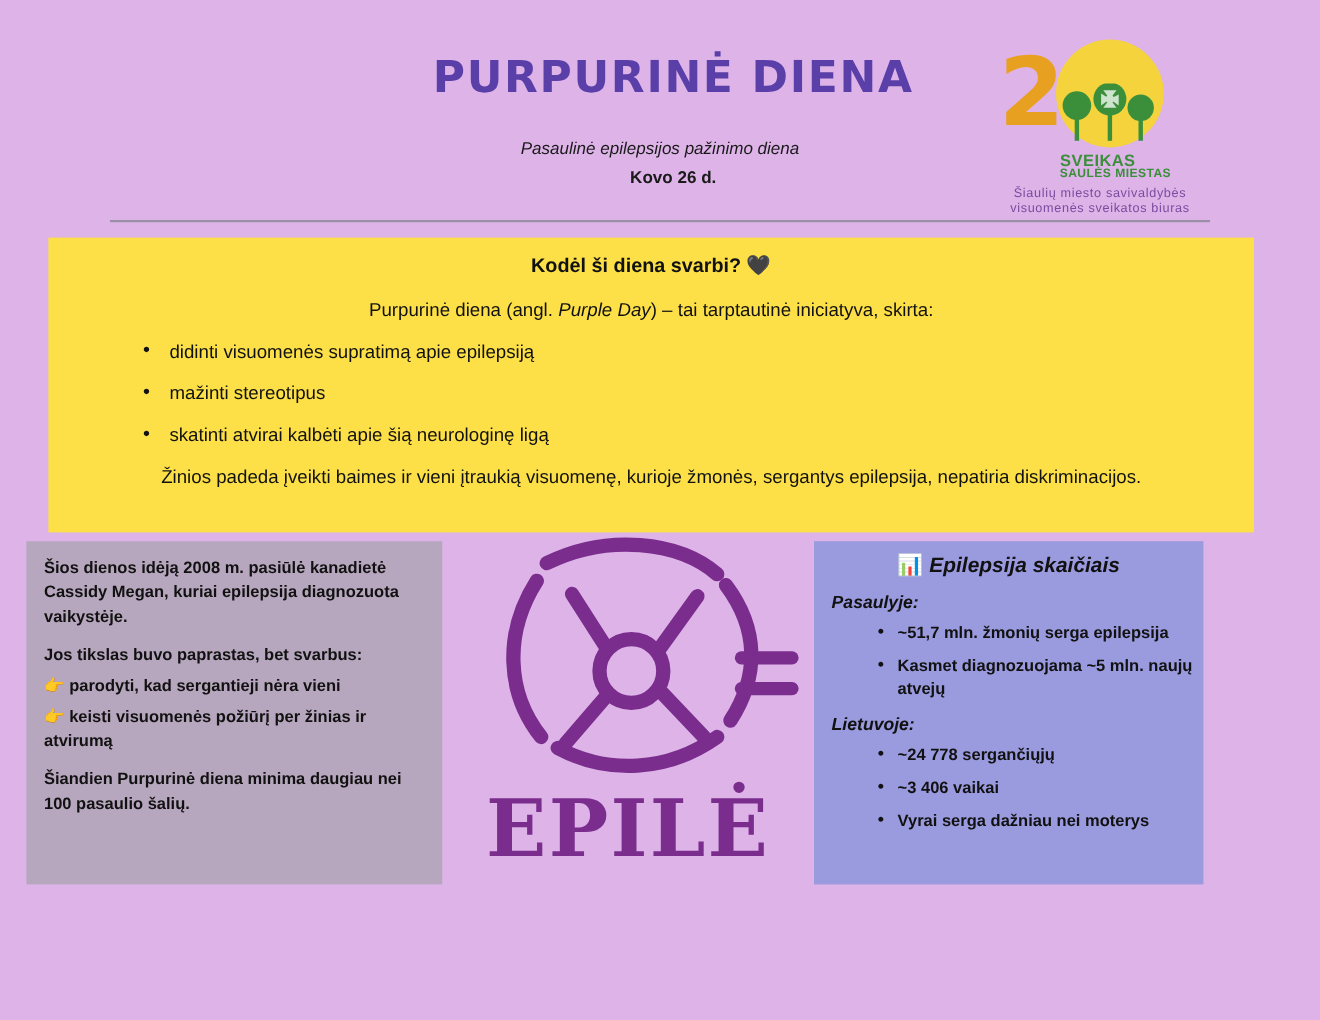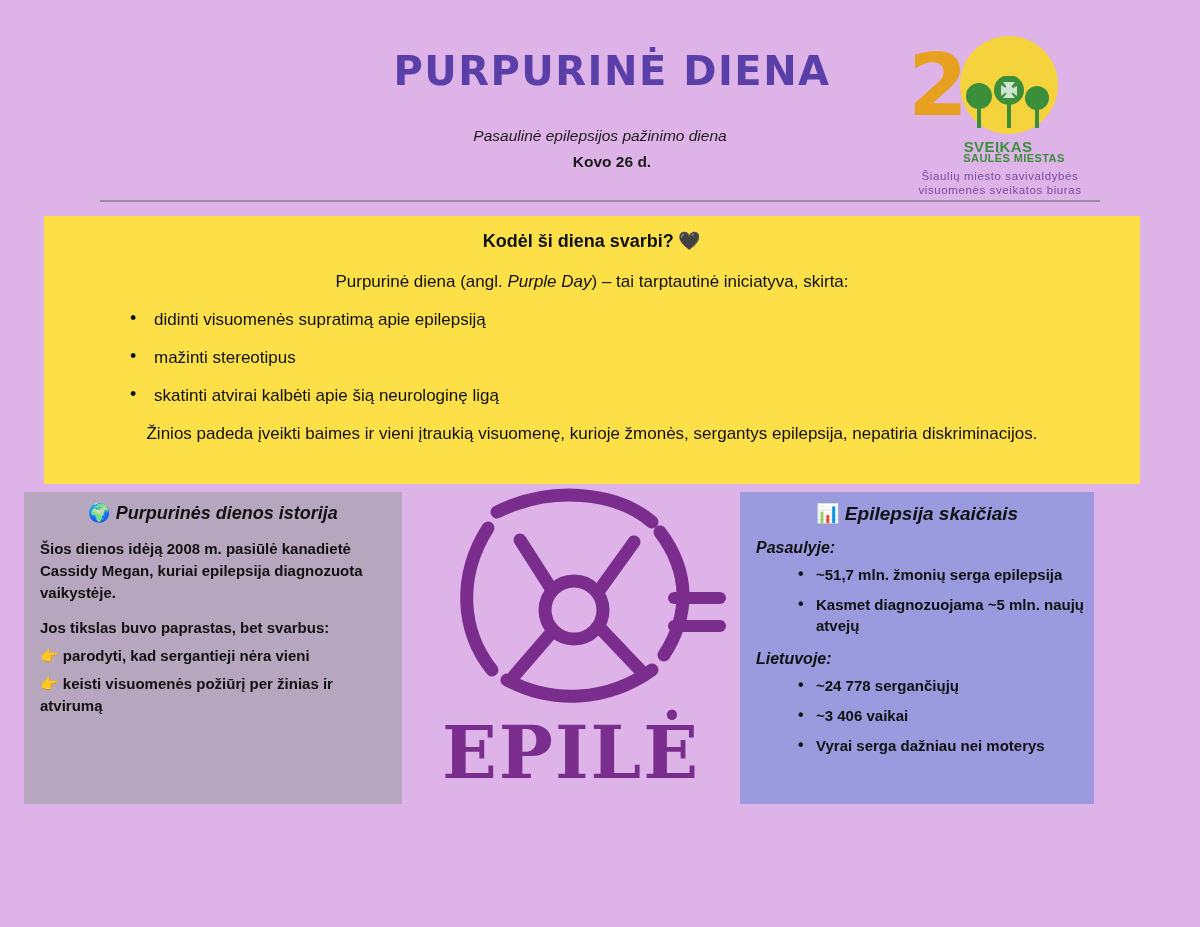--- a/index.html
+++ b/index.html
@@ -353,28 +353,25 @@
     </div>
     <ul class="bullets">
       <li>didinti visuomenės supratimą apie epilepsiją</li>
       <li>mažinti stereotipus</li>
       <li>skatinti atvirai kalbėti apie šią neurologinę ligą</li>
     </ul>
     <div class="panel-main-foot">Žinios padeda įveikti baimes ir vieni įtraukią visuomenę, kurioje žmonės, sergantys epilepsija, nepatiria diskriminacijos.</div>
   </div>
 
   <div class="panel-left">
-    <div class="panel-left-title">
-      <span class="emoji">🌍</span>
-      <span>Purpurinės dienos istorija</span>
-    </div>
     <p>Šios dienos idėją 2008 m. pasiūlė kanadietė Cassidy Megan, kuriai epilepsija diagnozuota vaikystėje.</p>
     <p>Jos tikslas buvo paprastas, bet svarbus:</p>
     <p class="tight">👉 parodyti, kad sergantieji nėra vieni</p>
     <p class="tight">👉 keisti visuomenės požiūrį per žinias ir atvirumą</p>
+    <p>Šiandien Purpurinė diena minima daugiau nei 100 pasaulio šalių.</p>
   </div>
 
   <div class="center-graphic">
     <svg width="338" height="250" viewBox="0 0 338 250" xmlns="http://www.w3.org/2000/svg">
       <g fill="none" stroke="#7b2d8e" stroke-width="13" stroke-linecap="round">
         <path d="M95 32 C150 5 215 12 250 42"></path>
         <path d="M258 52 C288 92 288 135 262 175"></path>
         <path d="M250 190 C205 222 150 224 105 200"></path>
         <path d="M90 190 C58 150 56 95 86 48"></path>
         <path d="M150 110 L118 60"></path>

